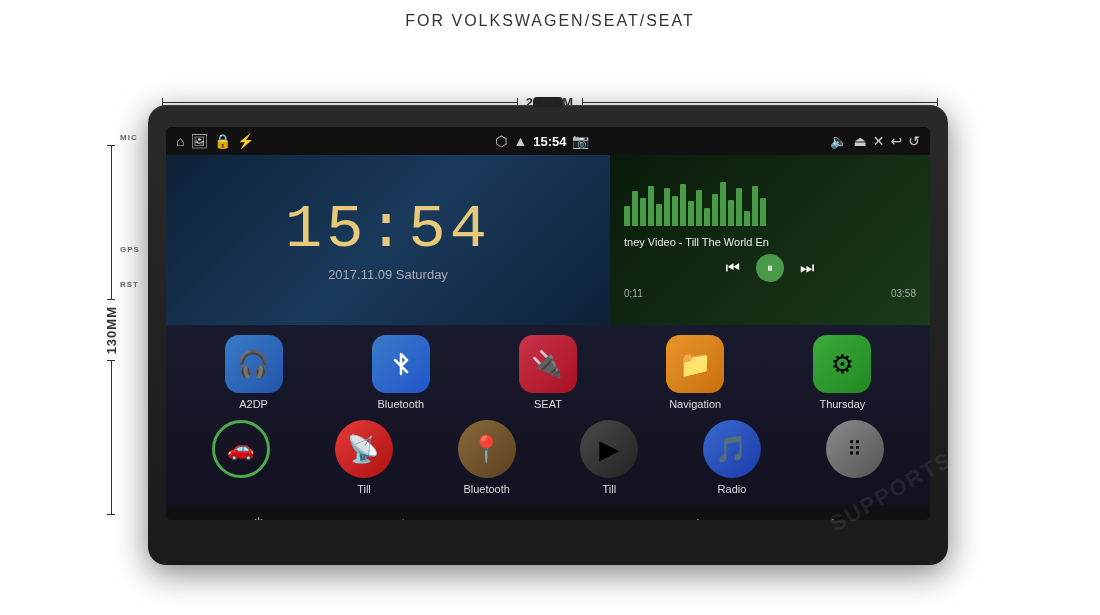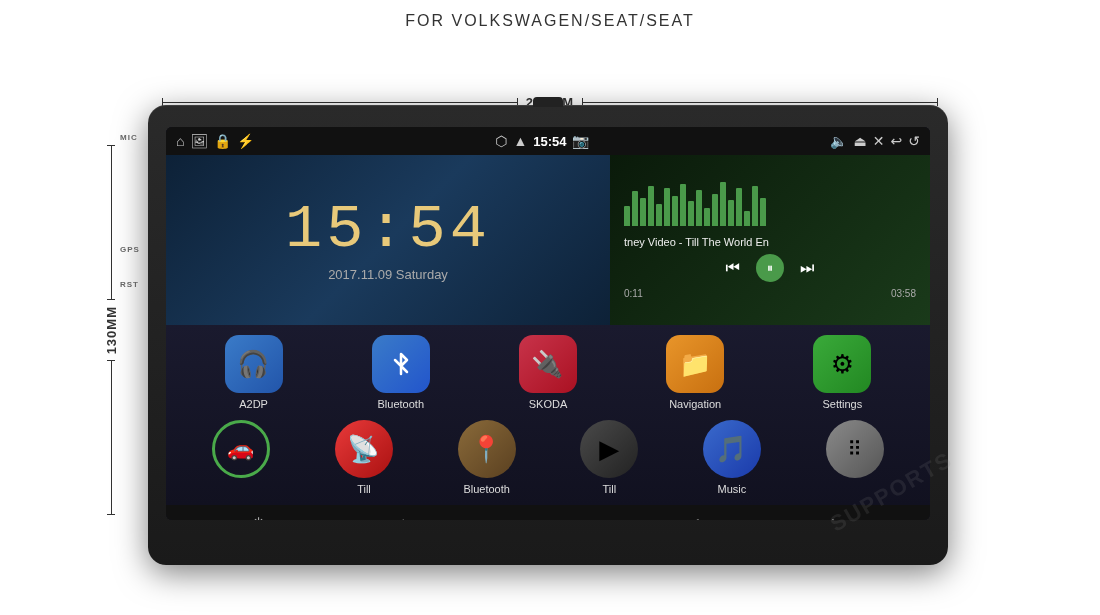--- a/index.html
+++ b/index.html
@@ -470,31 +470,31 @@
               <div class="app-icon-img icon-bluetooth" style="font-size:24px;color:#fff;display:flex;align-items:center;justify-content:center;">
                 <svg width="28" height="28" viewBox="0 0 28 28" fill="none">
                   <path d="M14 4 L20 10 L14 16 L20 22 M14 4 L14 24 M14 16 L8 10" stroke="white" stroke-width="2.5" stroke-linecap="round" stroke-linejoin="round"></path>
                 </svg>
               </div>
               <span class="app-label">Bluetooth</span>
             </div>
 
             <div class="app-icon">
               <div class="app-icon-img icon-avin">🔌</div>
-              <span class="app-label">SKODA</span>
+              <span class="app-label">SEAT</span>
             </div>
 
             <div class="app-icon">
               <div class="app-icon-img icon-filebrowser">📁</div>
               <span class="app-label">Navigation</span>
             </div>
 
             <div class="app-icon">
               <div class="app-icon-img icon-settings">⚙</div>
-              <span class="app-label">Settings</span>
+              <span class="app-label">Thursday</span>
             </div>
           </div>
 
           <div class="app-row">
 
             <div class="app-icon">
               <div class="icon-car" style="display:flex;align-items:center;justify-content:center;font-size:22px;">🚗</div>
               <span class="app-label"></span>
             </div>
 
@@ -508,21 +508,21 @@
               <span class="app-label">Bluetooth</span>
             </div>
 
             <div class="app-icon">
               <div class="app-icon-img icon-video">▶</div>
               <span class="app-label">Till</span>
             </div>
 
             <div class="app-icon">
               <div class="app-icon-img icon-music">🎵</div>
-              <span class="app-label">Music</span>
+              <span class="app-label">Radio</span>
             </div>
 
             <div class="app-icon">
               <div class="app-icon-img icon-menu" style="font-size:20px;">⠿</div>
               <span class="app-label"></span>
             </div>
           </div>
 
         </div>
 

